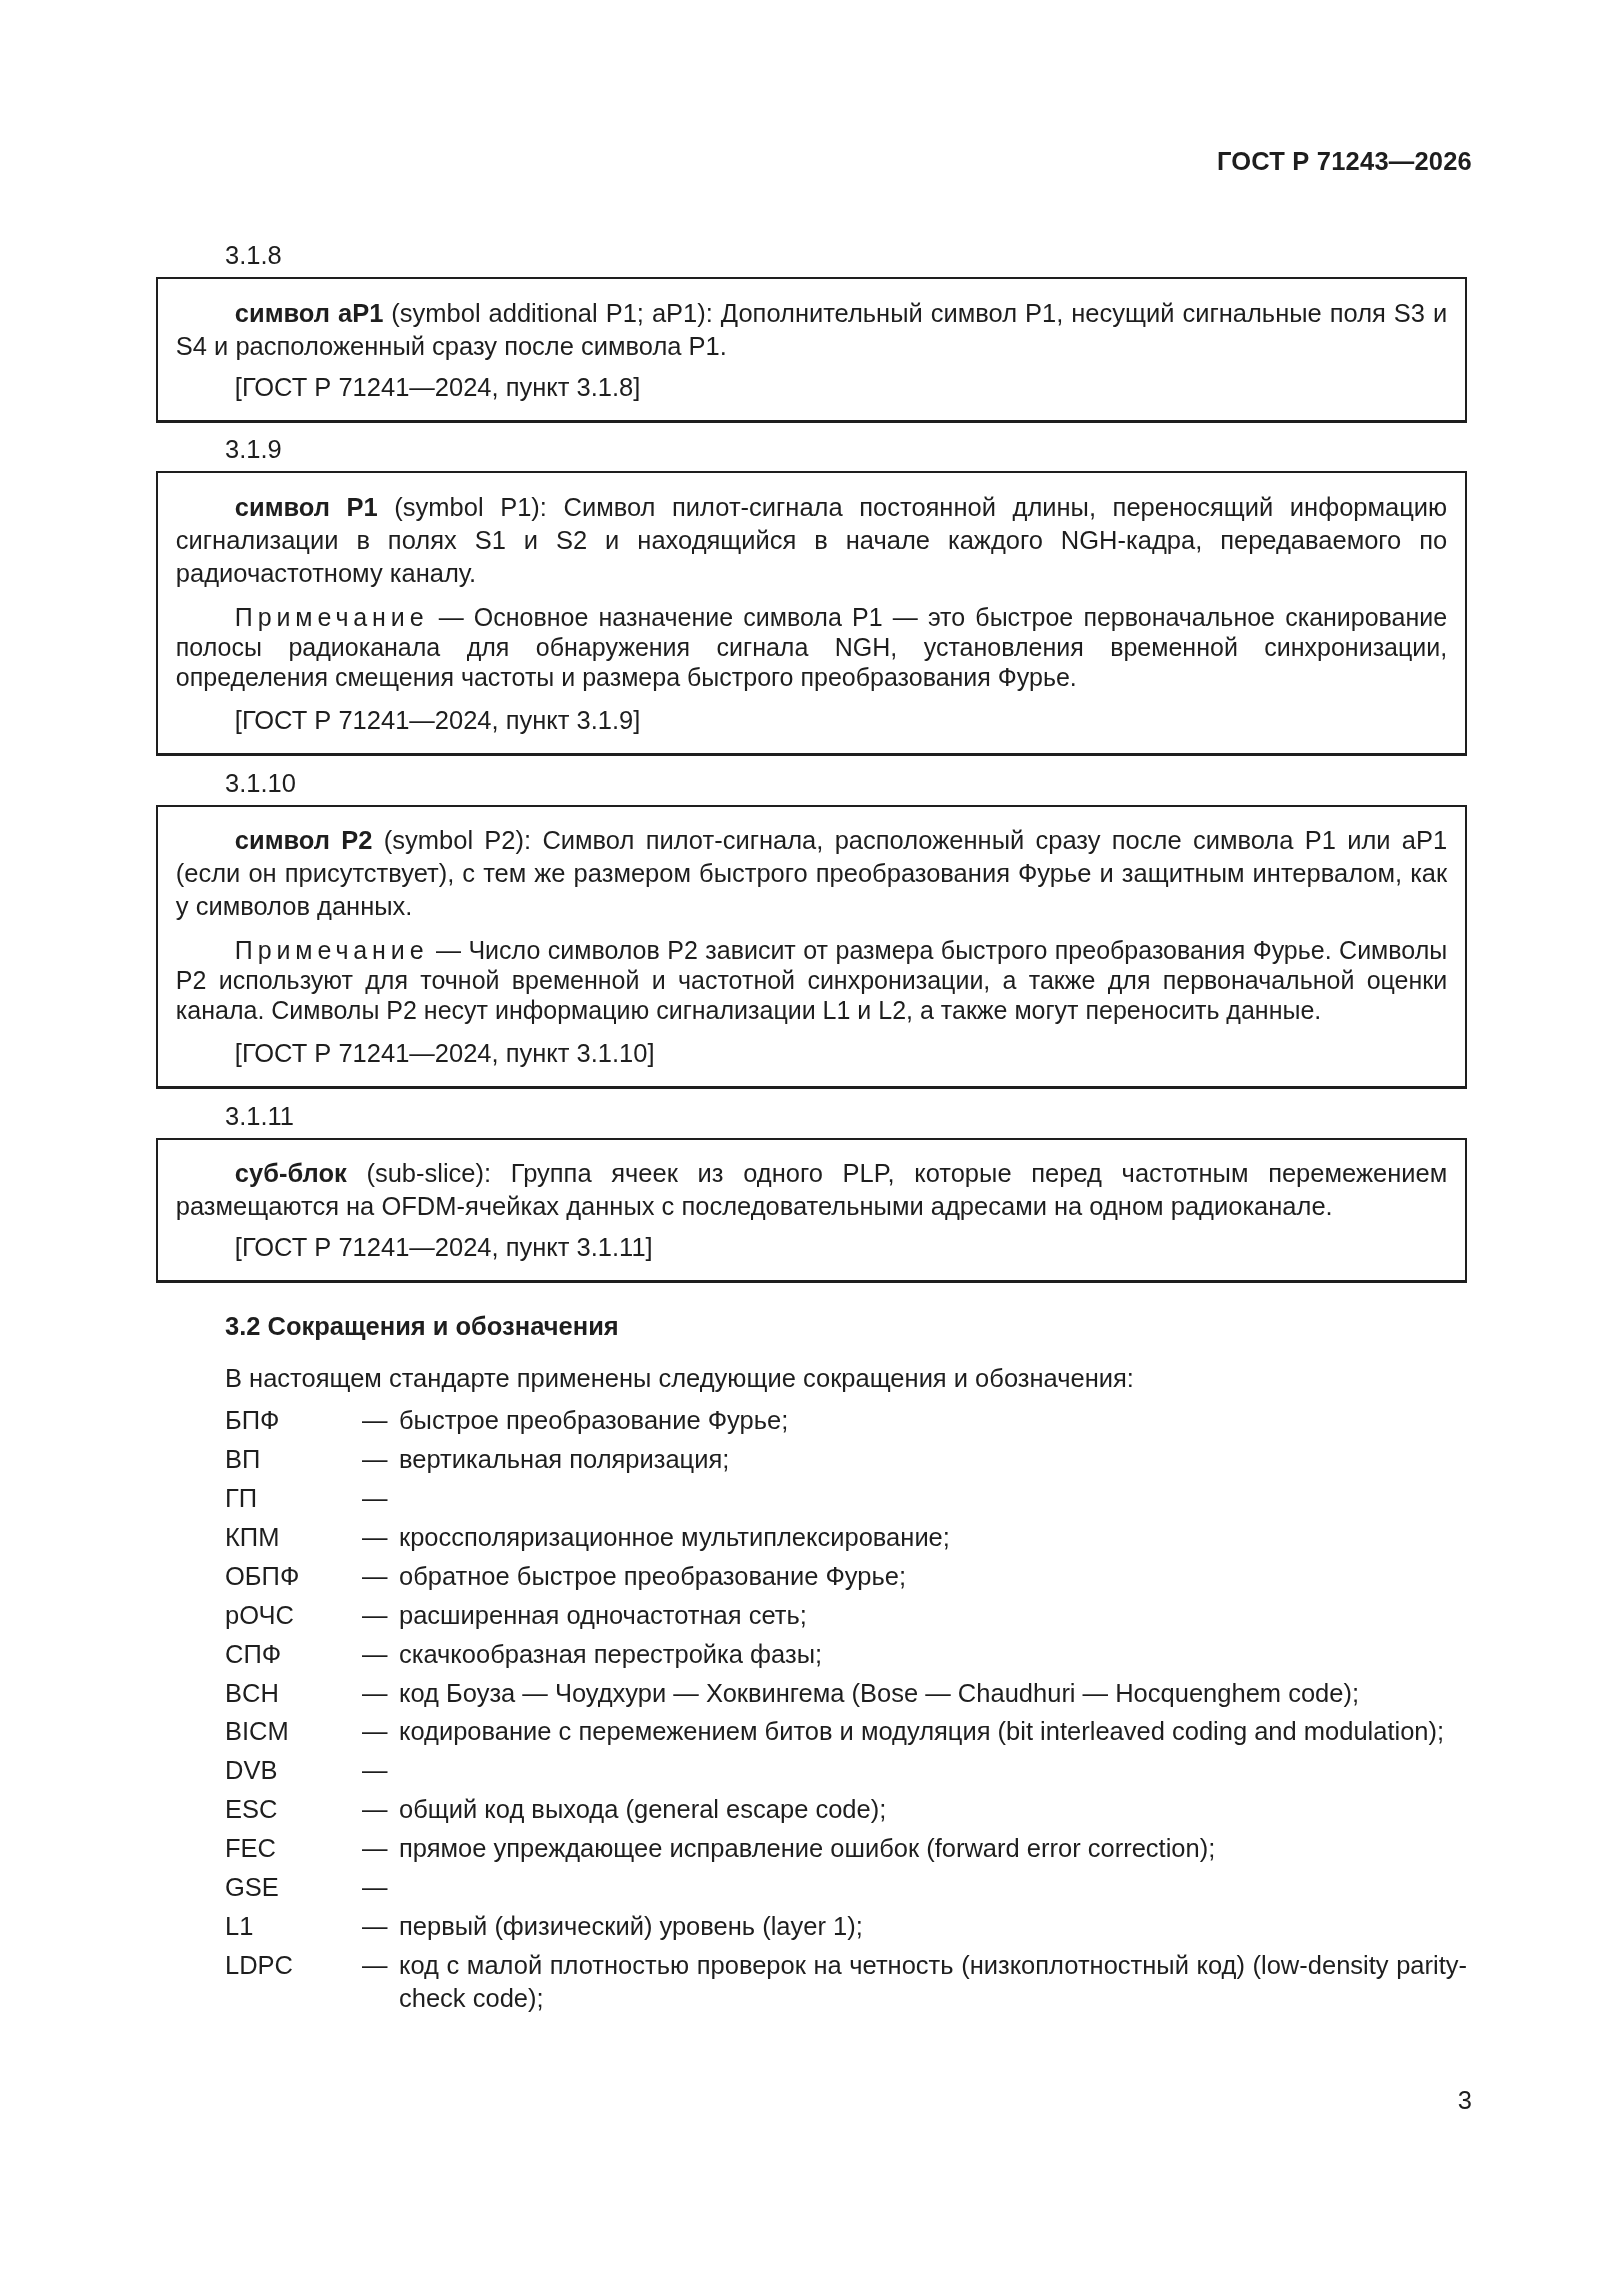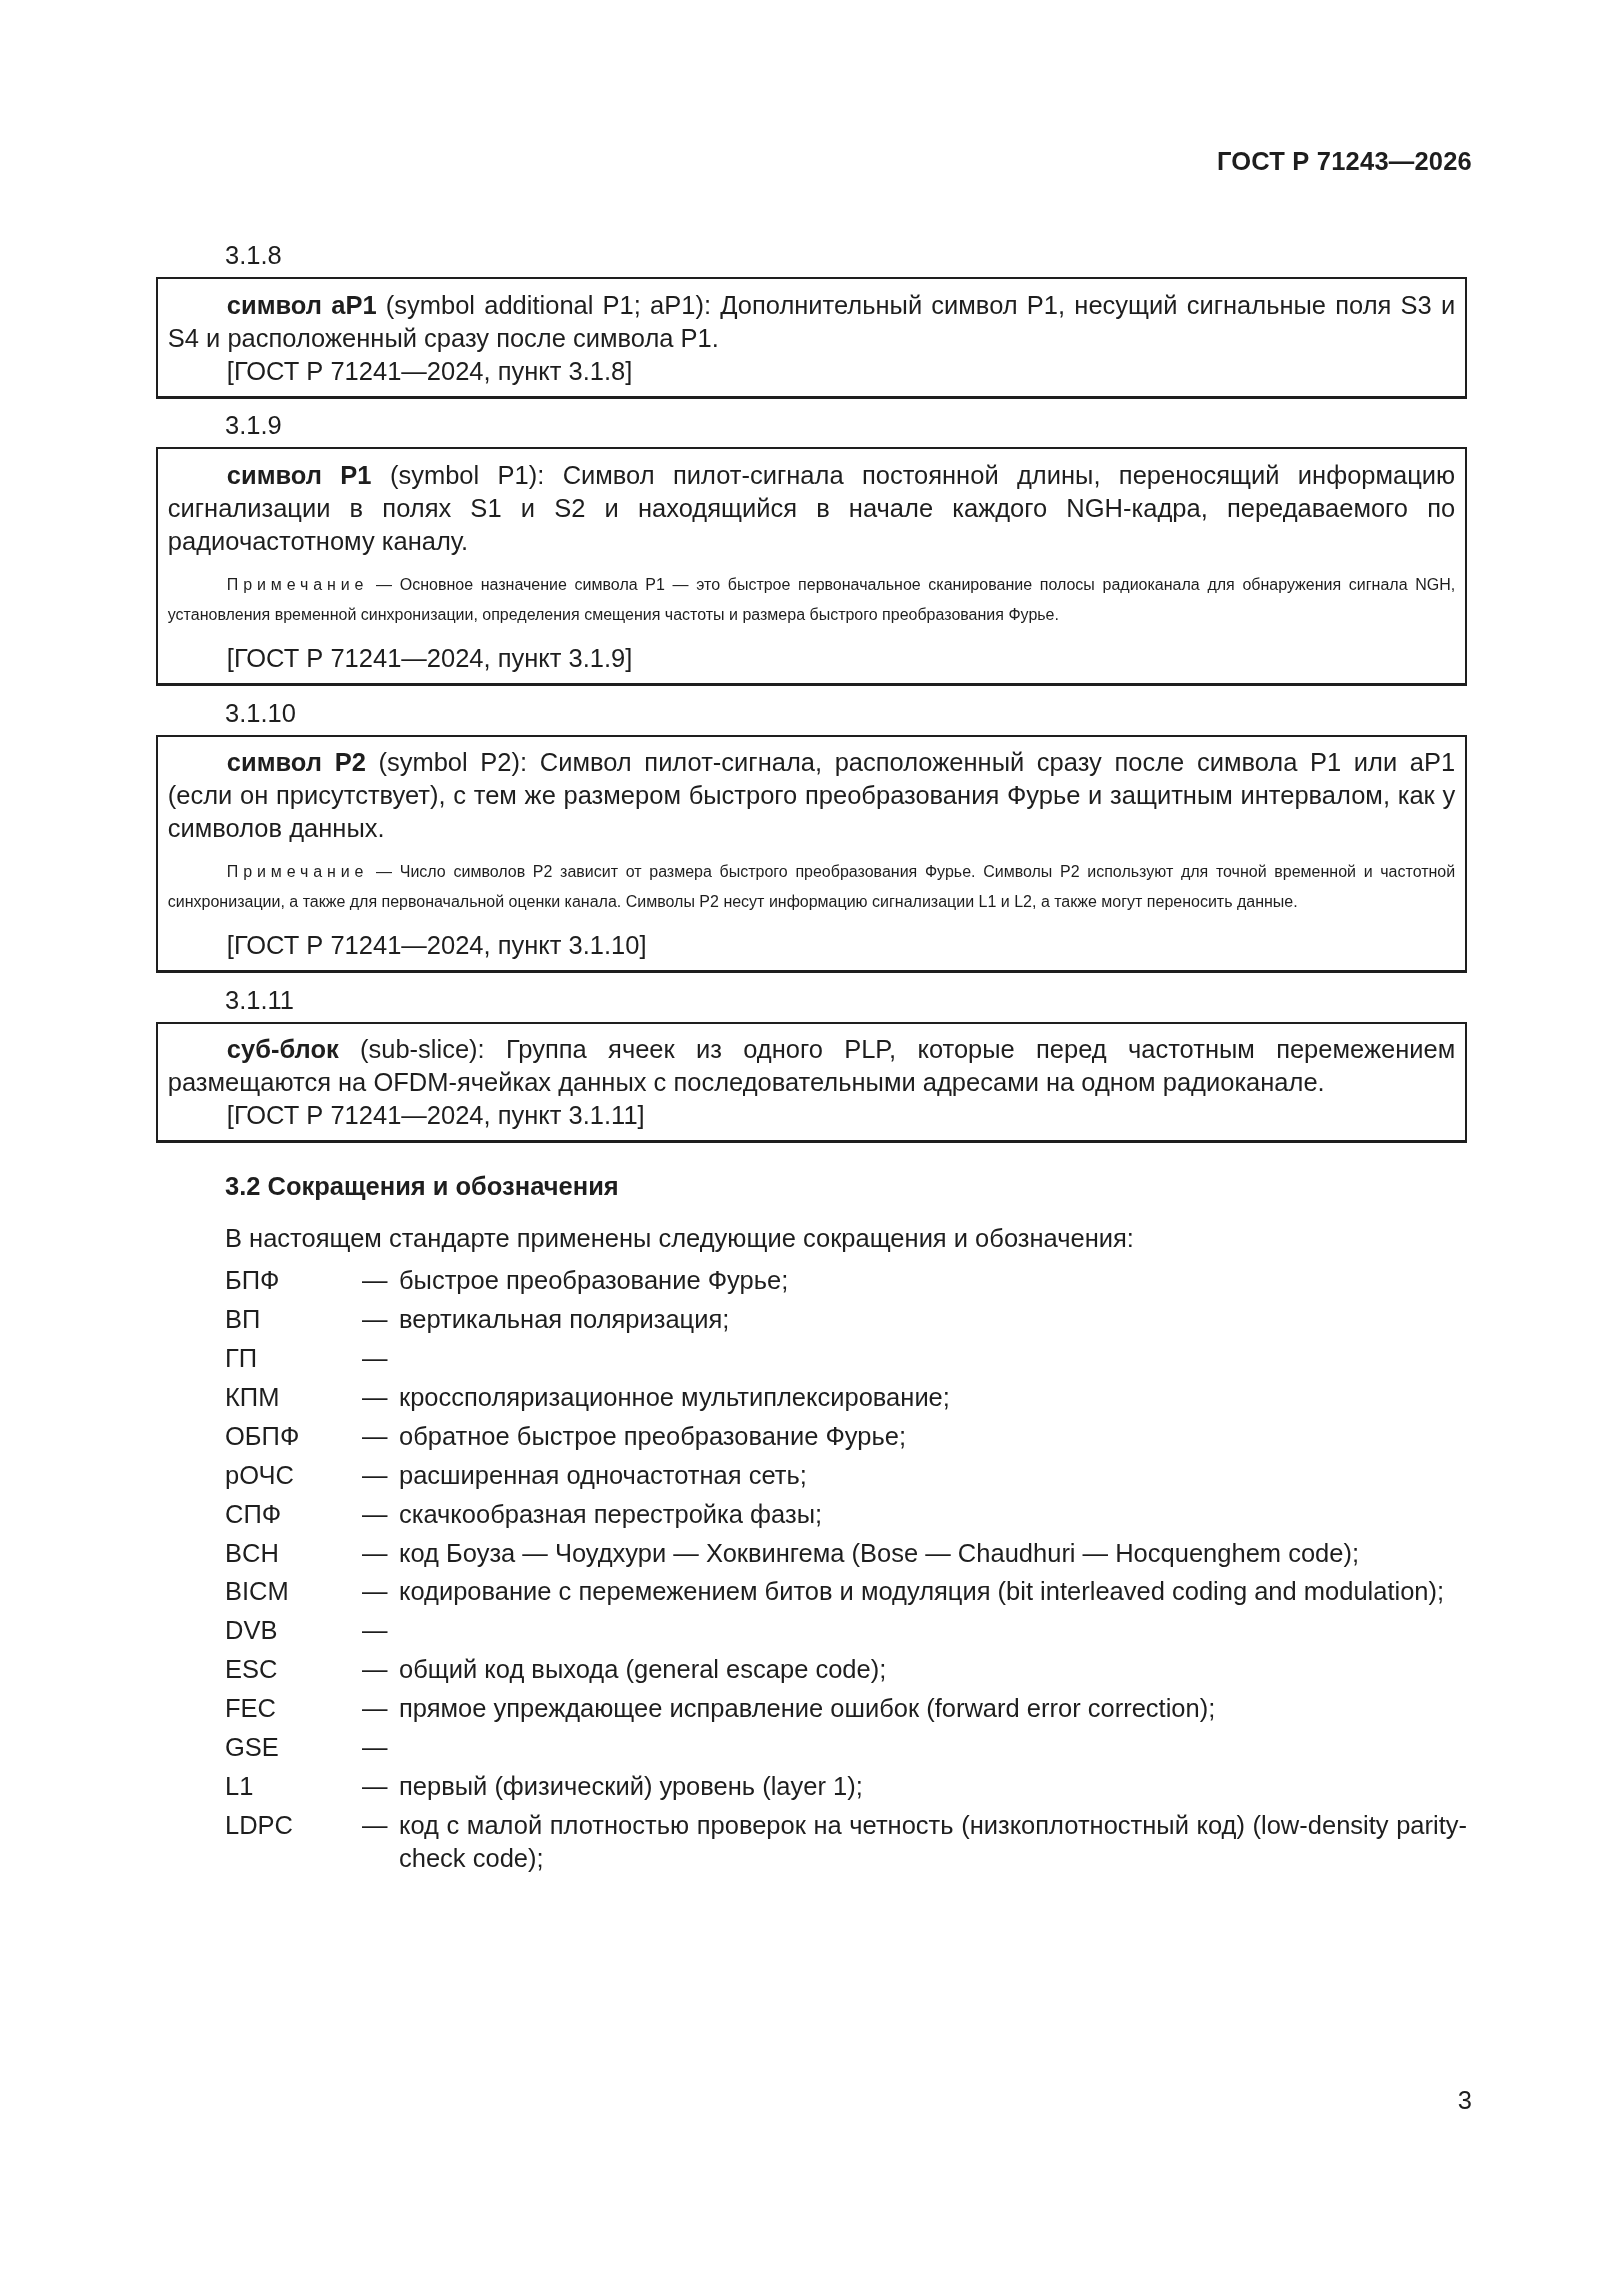--- a/index.html
+++ b/index.html
@@ -14,25 +14,25 @@
   .content {
     position: absolute; left: 156px; top: 234px; width: 1311px;
     font-size: 25.5px; line-height: 33px;
   }
   .term-num { padding-left: 69px; height: 43px; line-height: 43px; margin-top: 0; }
   .term-box {
     border: 2.9px solid #1e1e1e; border-bottom-width: 3.4px;
     padding: 9.8px 9.8px 7.8px 9.8px; margin-bottom: 5.9px;
     text-align: justify;
   }
-  .term-box p { margin: 0; }
+  .term-box p { margin: 8px; }
   .term-def { text-indent: 59px; }
   .term-name { font-weight: bold; }
   .note {
-    font-size: 16px; line-height: 30px; text-indent: 59px;
+    font-size: 25px; line-height: 30px; text-indent: 59px;
     margin-top: 11.8px !important; margin-bottom: 11.8px !important;
   }
   .note-label { letter-spacing: 4.9px; }
   .source { padding-left: 59px; }
   .spaced .source { margin-top: 5.9px; }
   .section-title {
     font-weight: bold; padding-left: 69px; margin-top: 23.5px; line-height: 39px;
   }
   .intro { padding-left: 69px; margin-top: 13.7px; line-height: 39px; }
   .abbr-list { margin: 0; padding: 0; list-style: none; }

